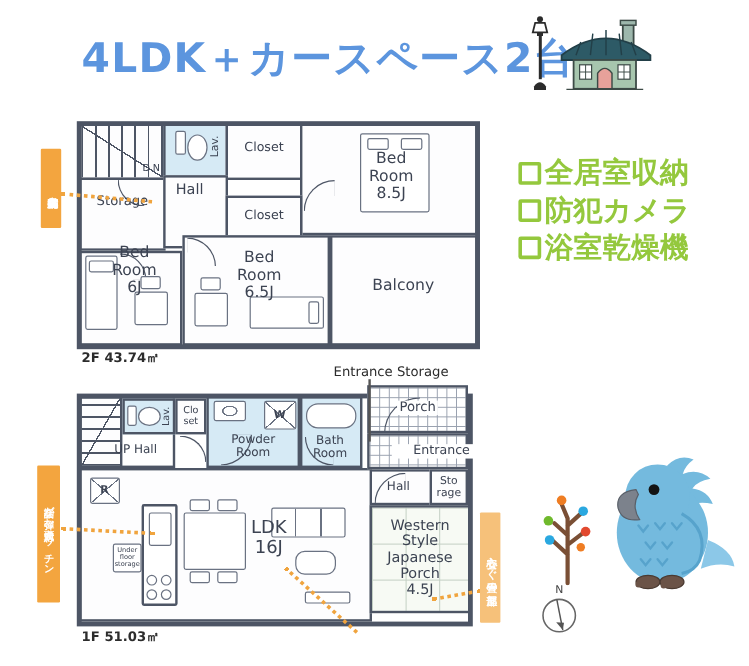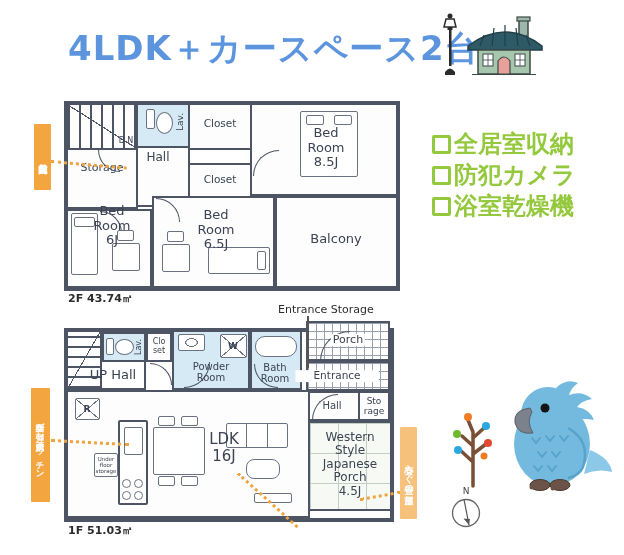--- a/index.html
+++ b/index.html
@@ -179,31 +179,31 @@
   <div class="burner" style="left:134px;top:491px;"></div>
   <div class="furn" style="left:153px;top:427px;width:52px;height:48px;"></div>
   <div class="furn" style="left:158px;top:416px;width:17px;height:10px;"></div>
   <div class="furn" style="left:181px;top:416px;width:17px;height:10px;"></div>
   <div class="furn" style="left:158px;top:476px;width:17px;height:10px;"></div>
   <div class="furn" style="left:181px;top:476px;width:17px;height:10px;"></div>
   <div class="furn" style="left:226px;top:423px;width:62px;height:25px;background-image:linear-gradient(90deg,transparent 0 19px,#6a7282 19px 20px,transparent 20px 40px,#6a7282 40px 41px,transparent 41px);"></div>
   <div class="furn" style="left:246px;top:459px;width:34px;height:20px;border-radius:8px;"></div>
   <div class="furn" style="left:254px;top:493px;width:38px;height:10px;"></div>
 
-  <span class="plabel" style="left:113px;top:375px;font-size:13px;">UP Hall</span>
+  <span class="plabel" style="left:113px;top:375px;font-size:10px;">UP Hall</span>
   <span class="plabel rot" style="left:139px;top:347px;font-size:8px;">Lav.</span>
   <span class="plabel" style="left:159px;top:347px;font-size:8px;">Clo
 set</span>
   <span class="plabel" style="left:211px;top:372px;font-size:10px;">Powder
 Room</span>
   <span class="plabel" style="left:233px;top:346px;font-size:9px;font-weight:bold;">W</span>
   <span class="plabel" style="left:275px;top:373px;font-size:10px;">Bath
 Room</span>
   <span class="plabel" style="left:348px;top:340px;font-size:11px;background:#fff;padding:0 2px;">Porch</span>
-  <span class="plabel" style="left:337px;top:376px;font-size:10.5px;background:#fff;padding:0 18px;">Entrance</span>
+  <span class="plabel" style="left:368px;top:376px;font-size:10.5px;background:#fff;padding:0 18px;">Entrance</span>
   <span class="plabel" style="left:332px;top:406px;font-size:10px;">Hall</span>
   <span class="plabel" style="left:374px;top:406px;font-size:9px;">Sto
 rage</span>
   <span class="plabel" style="left:224px;top:448px;font-size:15px;">LDK
 16J</span>
   <span class="plabel" style="left:350px;top:465px;font-size:12px;">Western
 Style
 Japanese
 Porch
 4.5J</span>

